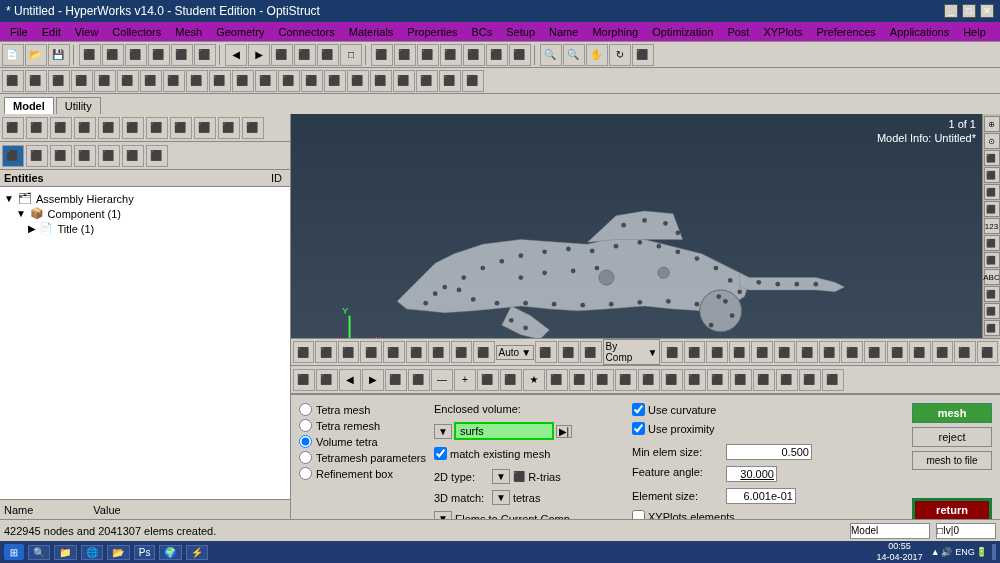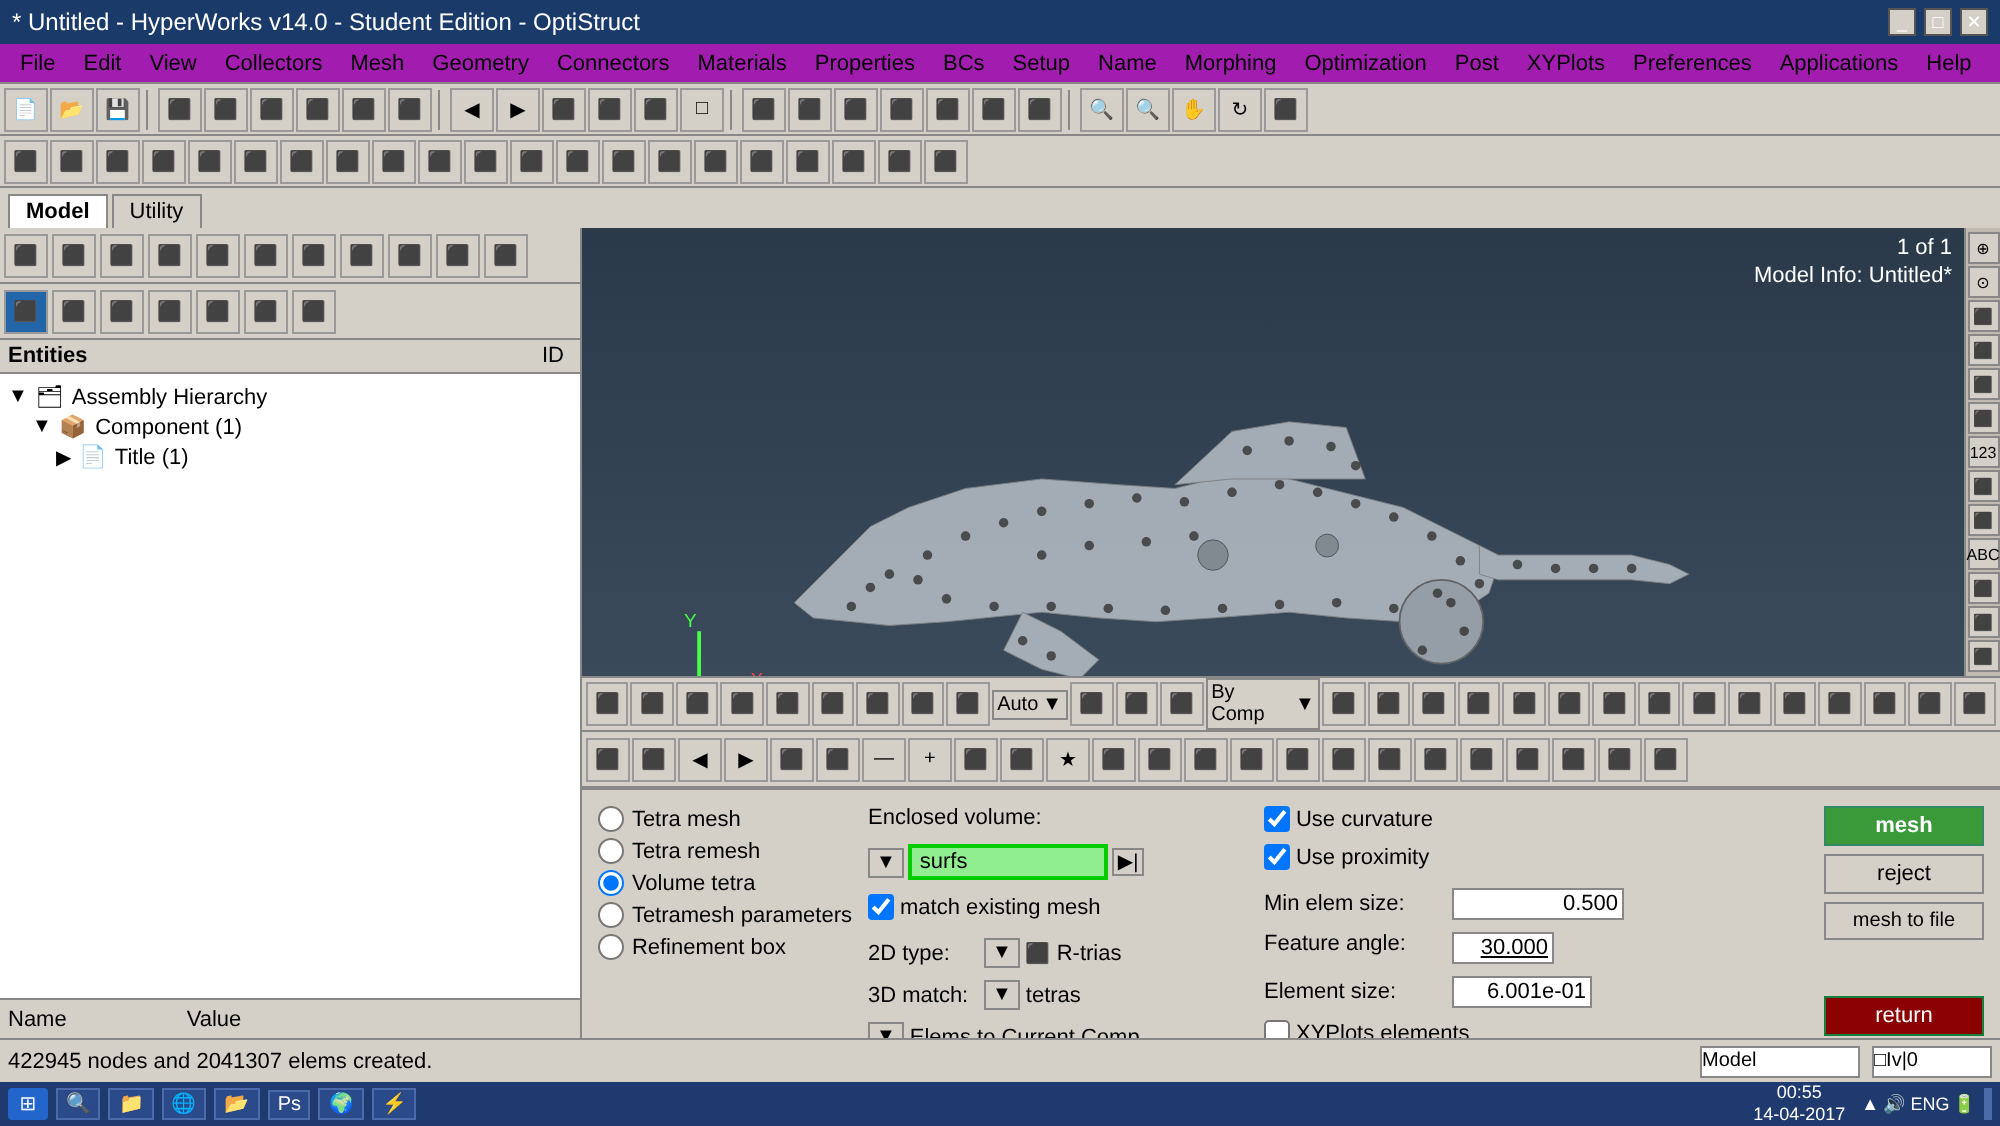--- a/index.html
+++ b/index.html
@@ -52,21 +52,21 @@
 
     
     #mesh-panel { background: #d4d0c8; border-top: 1px solid #888; padding: 4px 6px; display: flex; gap: 10px; height: 120px; }
     .mesh-col { display: flex; flex-direction: column; gap: 3px; }
     .mesh-col label { display: flex; align-items: center; gap: 4px; font-size: 11px; cursor: pointer; }
     .mesh-col input[type=radio] { margin: 0; }
     .mesh-input { width: 80px; border: 1px solid #888; background: #fff; padding: 1px 2px; font-size: 11px; }
 
     .btn-green { background: #4a9; color: #fff; border: 1px solid #386; padding: 2px 6px; cursor: pointer; font-size: 11px; font-weight: bold; }
     .btn-red-outline { background: #d4d0c8; border: 1px solid #888; color: #000; padding: 2px 6px; cursor: pointer; font-size: 11px; }
-    .btn-dark-red { background: #8b0000; color: #fff; border: 1px solid #15803d; padding: 2px 6px; cursor: pointer; font-size: 11px; }
+    .btn-dark-red { background: #8b0000; color: #fff; border: 3px solid #15803d; padding: 2px 6px; cursor: pointer; font-size: 11px; font-weight: bold; }
 
     
     #status-bar { background: #d4d0c8; height: 22px; border-top: 1px solid #888; display: flex; align-items: center; padding: 0 4px; font-size: 11px; gap: 4px; }
     #taskbar { background: #1e3a6e; height: 22px; display: flex; align-items: center; padding: 0 4px; gap: 4px; }
     .taskbar-btn { background: #2a4a8a; border: 1px solid #4a6aaa; color: #fff; padding: 1px 4px; font-size: 10px; cursor: pointer; }
 
     .dropdown-btn { background: #d4d0c8; border: 1px solid #888; padding: 1px 2px; font-size: 10px; cursor: pointer; display: flex; align-items: center; gap: 2px; }
     .small-btn { background: #d4d0c8; border: 1px solid #888; padding: 1px 3px; font-size: 10px; cursor: pointer; }
     .green-field { background: #90ee90; border: 2px solid #00cc00; padding: 1px 4px; font-size: 11px; width: 100px; }
     .play-btn { background: #d4d0c8; border: 1px solid #888; padding: 0 2px; cursor: pointer; font-size: 10px; }

